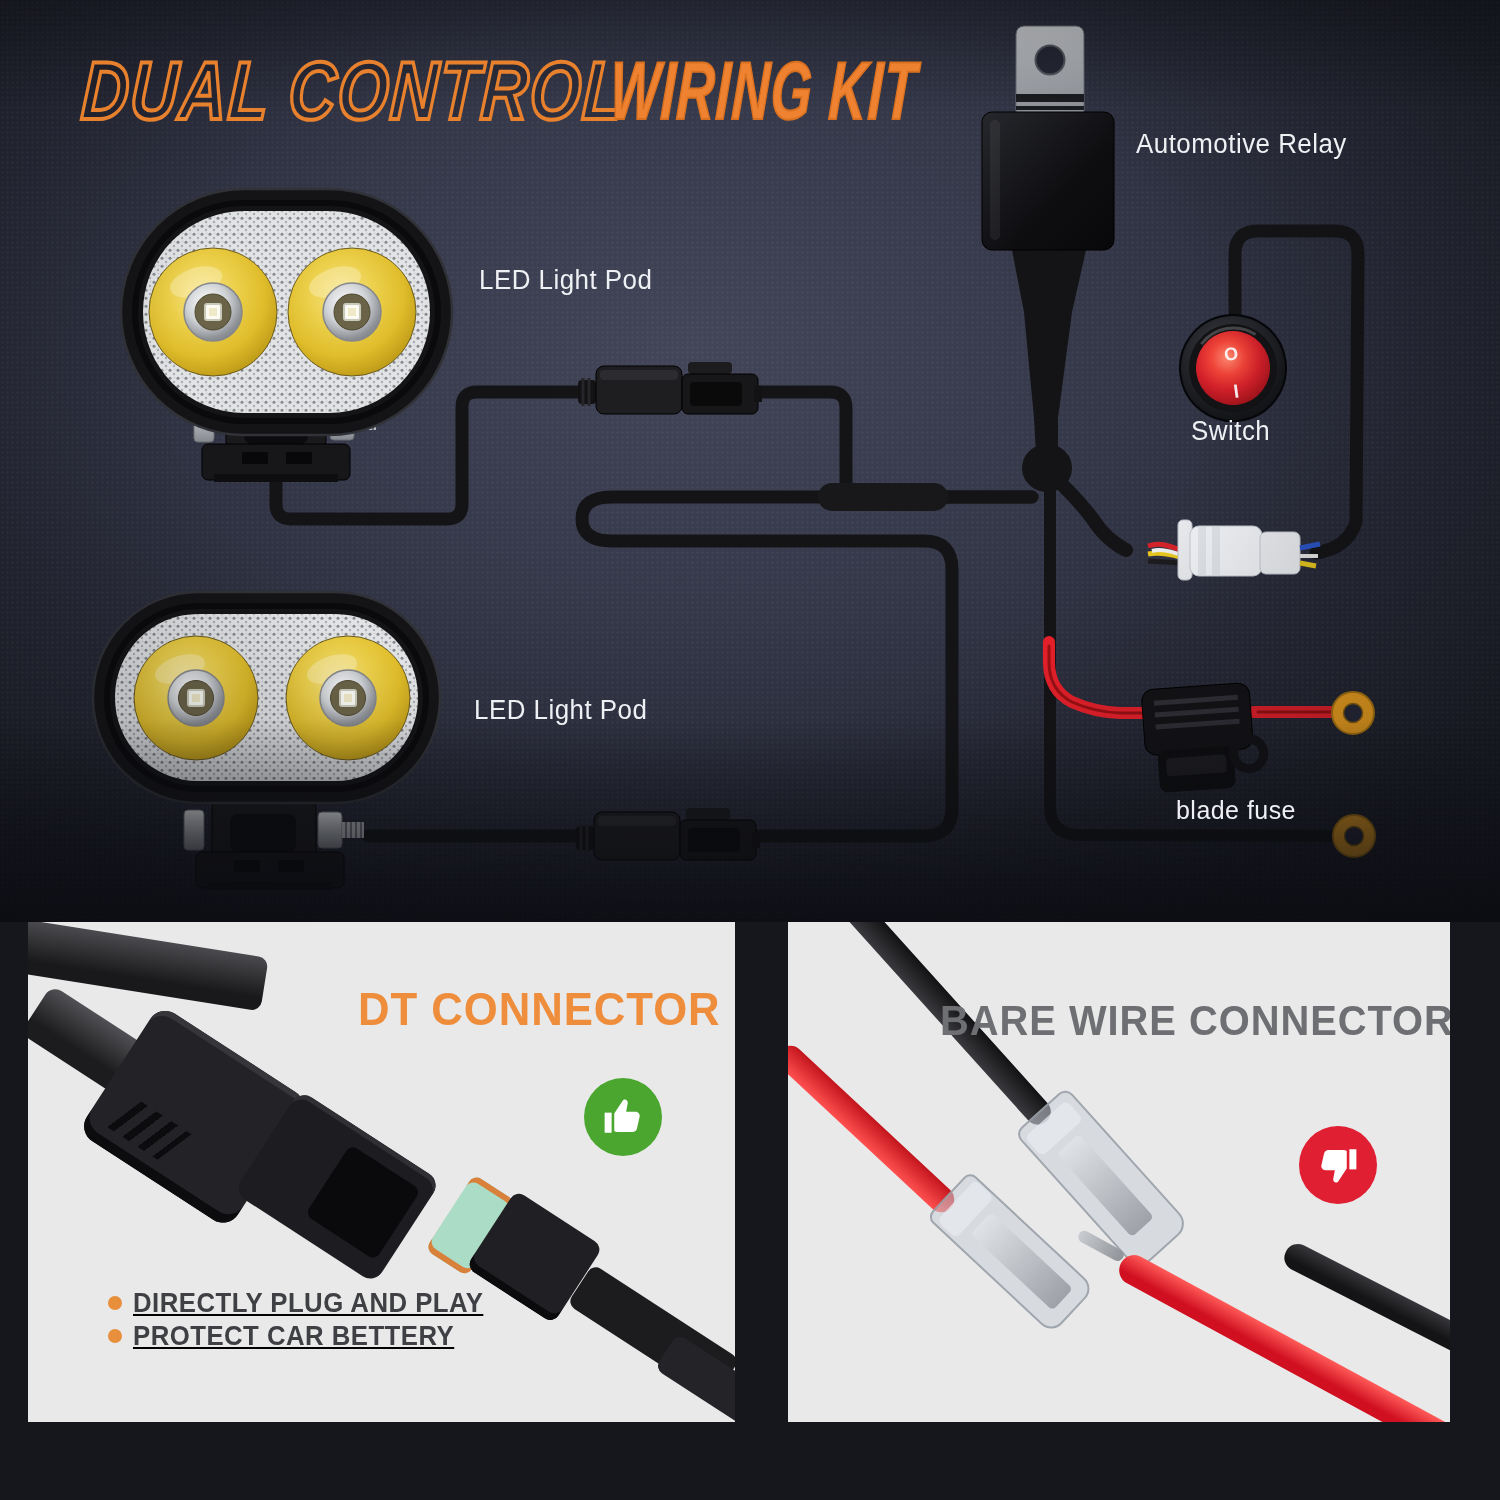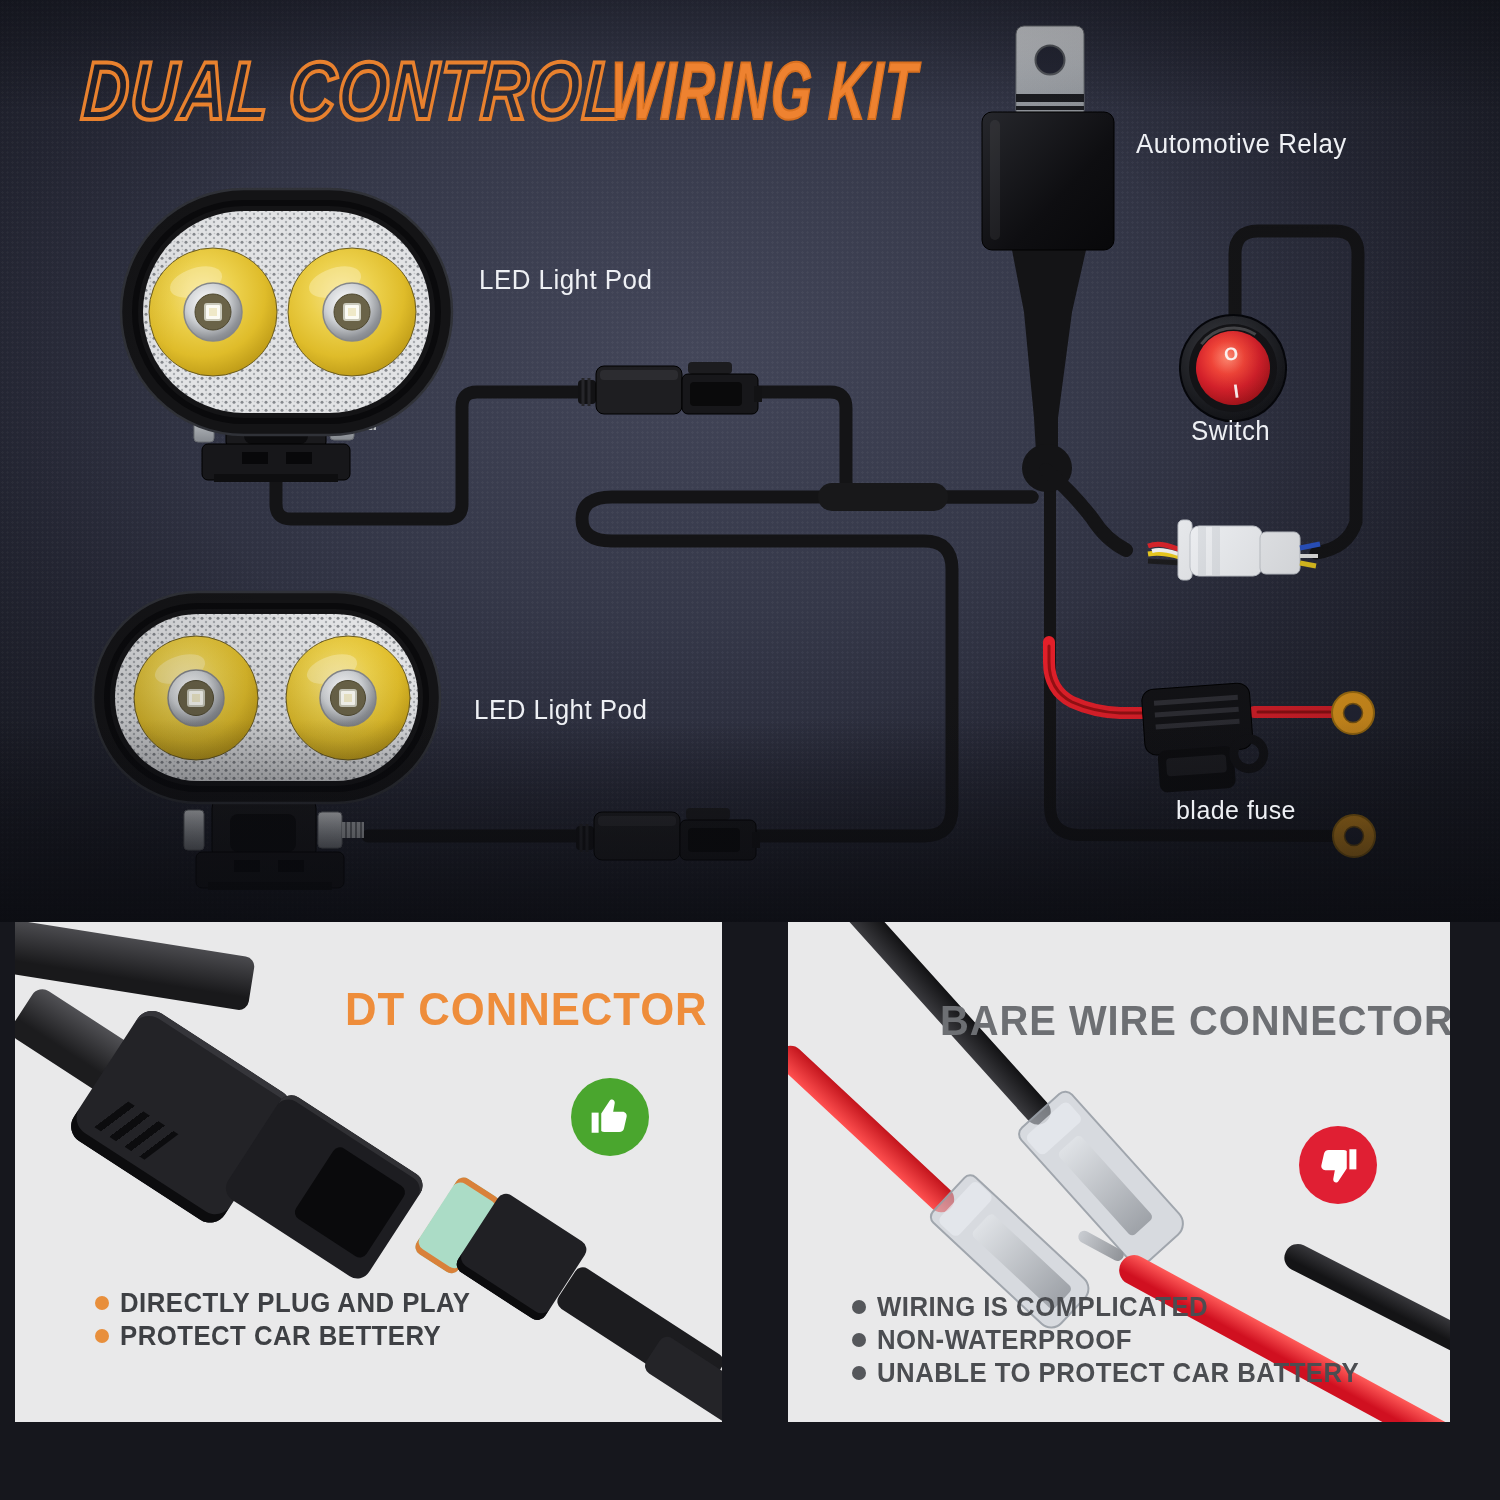--- a/index.html
+++ b/index.html
@@ -26,35 +26,35 @@
   .dlabel{position:absolute;color:#eef0f4;font-size:27px;line-height:1.1;white-space:nowrap;
     transform:scaleX(0.96);transform-origin:left top;letter-spacing:0.5px;}
   .lbl-relay{left:1136px;top:130px;}
   .lbl-pod-top{left:479px;top:266px;}
   .lbl-pod-bottom{left:474px;top:696px;}
   .lbl-switch{left:1191px;top:417px;}
   .lbl-fuse{left:1176px;top:796px;font-size:26px;}
   
   .bottom{position:absolute;left:0;top:922px;width:1500px;height:578px;background:#16171d;}
   .panel{position:absolute;top:0;height:500px;background:#e9e9ea;overflow:hidden;}
-  .panel-left{left:15px;width:707px;}
+  .panel-left{left:28px;width:707px;}
   .panel-right{left:788px;width:662px;}
   .panel-title{position:absolute;font-weight:700;line-height:1;white-space:nowrap;
     transform:scaleX(0.95);transform-origin:left top;letter-spacing:1px;}
   .pt-good{left:330px;top:64px;font-size:46px;color:#ee8d3b;}
   .pt-bad{left:152px;top:78px;font-size:42px;color:#6d6f73;}
   .badge{position:absolute;width:78px;height:78px;border-radius:50%;display:flex;
     align-items:center;justify-content:center;z-index:6;}
   .badge-good{left:556px;top:156px;background:#4aa62e;}
   .badge-bad{left:511px;top:204px;background:#e01f33;}
   .badge svg{position:static;}
   .bullets{position:absolute;z-index:7;}
   .bullets-good{left:80px;top:364px;}
   .bullets-bad{left:64px;top:368px;}
-  .bullet-row{display:flex;align-items:center;height:33px;}
+  .bullet-row{display:flex;align-items:center;height:33px;text-decoration:underline;}
   .dot{width:14px;height:14px;border-radius:50%;flex:0 0 14px;margin-right:11px;}
   .dot-good{background:#e88f3c;}
   .dot-bad{background:#55575b;}
   .bullet-text{font-size:28px;font-weight:700;letter-spacing:0.5px;white-space:nowrap;
     transform:scaleX(0.92);transform-origin:left center;}
   .bullets-good .bullet-text{color:#3e4044;}
   .bullets-bad .bullet-text{color:#4b4d51;}
   
   .shape{position:absolute;}
   
@@ -374,29 +374,15 @@
 
       <div class="panel-title pt-bad">BARE WIRE CONNECTOR</div>
       <div class="badge badge-bad">
         <svg width="42" height="42" viewBox="0 0 24 24">
           <g fill="#ffffff" transform="rotate(180 12 12)">
             <path d="M1.5 9.5h4V21h-4z"></path>
             <path d="M7 20.2V10l4.8-7.3c.3-.5.9-.8 1.5-.7 1 .2 1.6 1.2 1.4 2.2L13.8 9h5.4c1.5 0 2.6 1.4 2.3 2.8l-1.5 6.6a2.8 2.8 0 0 1-2.7 2.2H8.8c-.7 0-1.3-.2-1.8-.6z"></path>
           </g>
         </svg>
       </div>
-      <div class="bullets bullets-bad">
-        <div class="bullet-row">
-          <span class="dot dot-bad"></span>
-          <span class="bullet-text">WIRING IS COMPLICATED</span>
-        </div>
-        <div class="bullet-row">
-          <span class="dot dot-bad"></span>
-          <span class="bullet-text">NON-WATERPROOF</span>
-        </div>
-        <div class="bullet-row">
-          <span class="dot dot-bad"></span>
-          <span class="bullet-text">UNABLE TO PROTECT CAR BATTERY</span>
-        </div>
-      </div>
     </div>
   </div>
 </div>
 
 </body></html>

